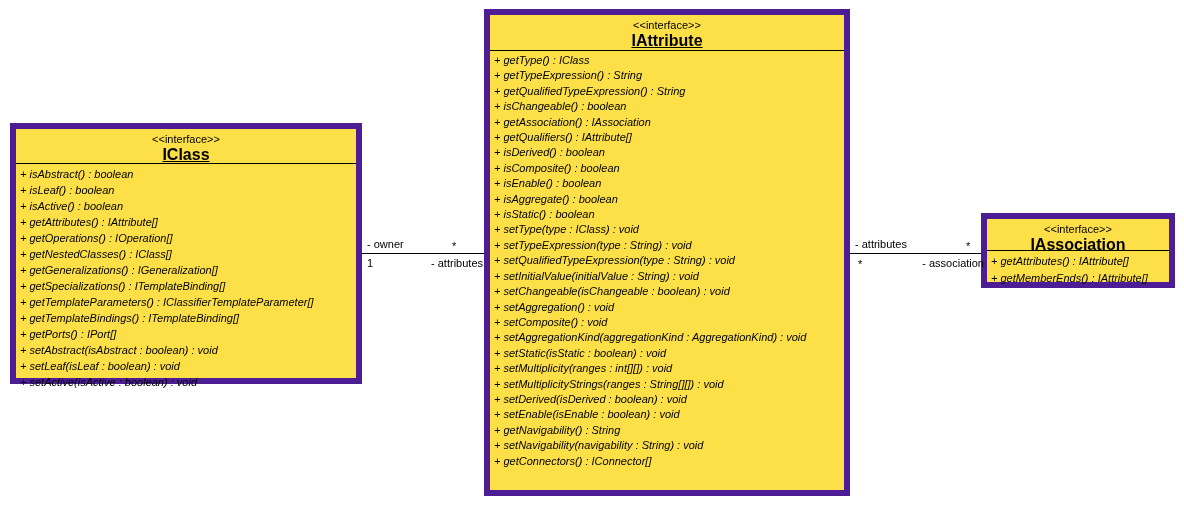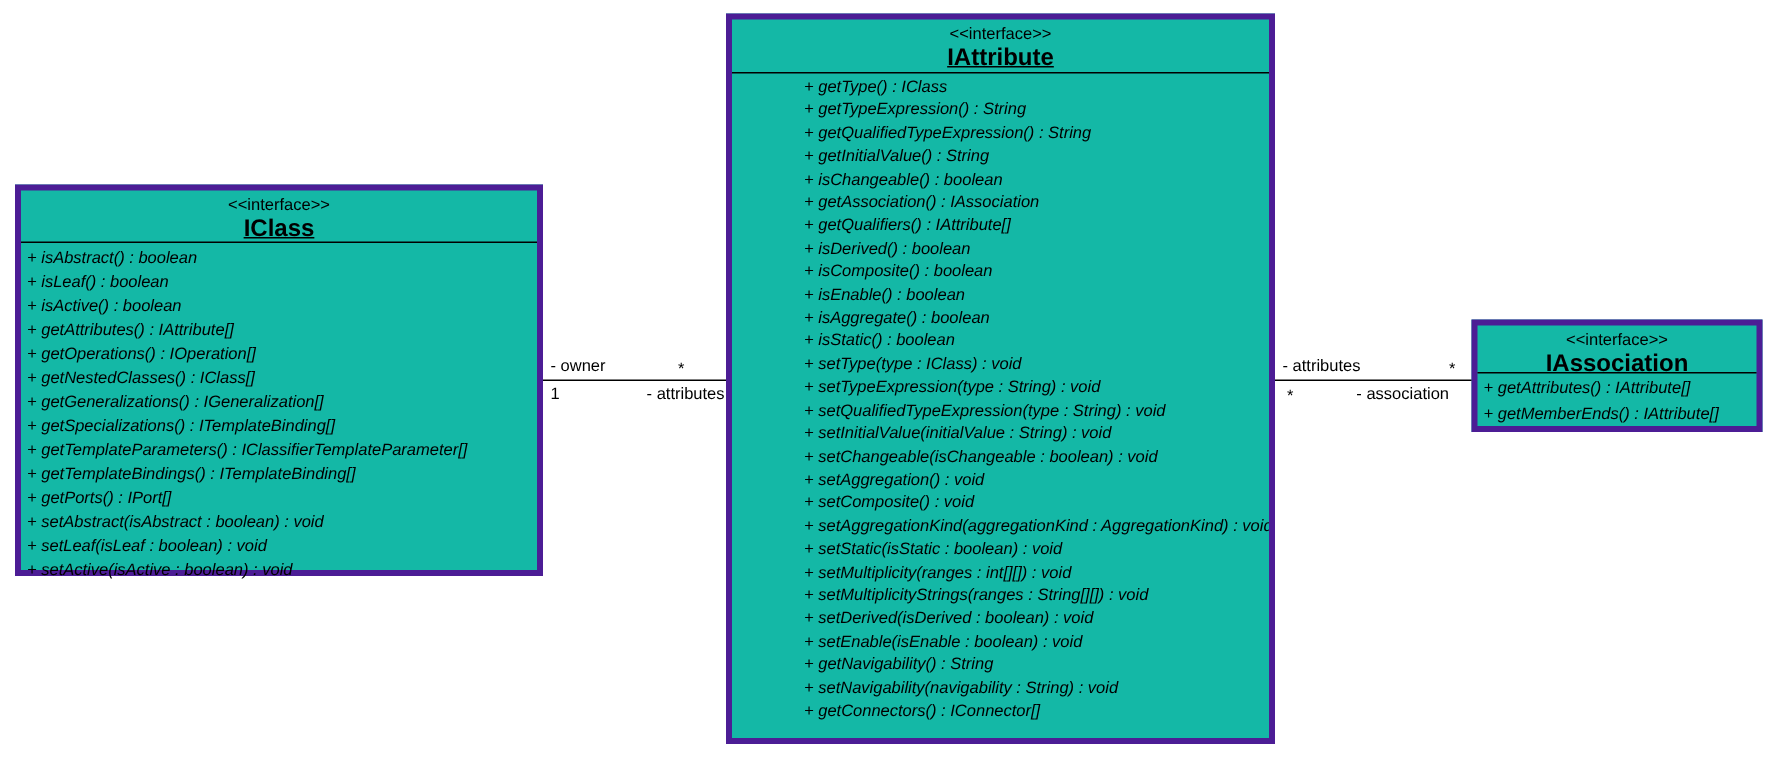--- a/index.html
+++ b/index.html
@@ -3,22 +3,22 @@
 <meta charset="utf-8">
 <style>
   * { margin:0; padding:0; box-sizing:border-box; }
   html,body { width:1184px; height:507px; background:#ffffff; overflow:hidden; }
   body { font-family:"Liberation Sans", sans-serif; color:#000; position:relative; }
 
   .canvas { position:absolute; left:0; top:0; width:1184px; height:507px; }
 
   .uml-class {
     position:absolute;
-    background:#14b8a6;
-    border:4px solid #4c1d95;
+    background:#fde047;
+    border:6px solid #4c1d95;
   }
   .uml-header {
     border-bottom:1px solid #000000;
     text-align:center;
     padding-top:3px;
     overflow:hidden;
   }
   .stereotype { font-size:11px; line-height:15px; }
   .classname  { font-size:16px; font-weight:bold; line-height:15px;text-decoration:underline; }
   .uml-methods {
@@ -28,21 +28,21 @@
     overflow:hidden;
   }
   .method-line { white-space:nowrap; }
 
   #box-iclass       { left:10px;  top:123px; width:352px; height:261px; }
   #box-iclass .uml-header { height:35px; }
   #box-iclass .method-line { line-height:16px; }
 
   #box-iattribute   { left:484px; top:9px;   width:366px; height:487px; }
   #box-iattribute .uml-header { height:36px; }
-  #box-iattribute .method-line { line-height:15.4px;margin-left:44px; }
+  #box-iattribute .method-line { line-height:15.4px; }
 
   #box-iassociation { left:981px; top:213px; width:194px; height:75px; }
   #box-iassociation .uml-header { height:32px; }
   #box-iassociation .method-line { line-height:17px; }
 
   .assoc-line {
     position:absolute;
     height:0;
     border-top:1px solid #000000;
   }
@@ -57,21 +57,21 @@
     text-align:right;
   }
   #lbl-a1-above-left  { left:367px; top:238px; }
   #lbl-a1-above-right { left:452px; top:240px; }
   #lbl-a1-below-left  { left:367px; top:257px; }
   #lbl-a1-below-right { right:701px; top:257px; }
 
   #lbl-a2-above-left  { left:855px; top:238px; }
   #lbl-a2-above-right { left:966px; top:240px; }
   #lbl-a2-below-left  { left:858px; top:258px; }
-  #lbl-a2-below-right { right:218px; top:257px; }
+  #lbl-a2-below-right { right:200px; top:257px; }
 </style>
 </head>
 <body>
 
 <div class="canvas">
 
   <div class="uml-class" id="box-iclass">
     <div class="uml-header">
       <div class="stereotype">&lt;&lt;interface&gt;&gt;</div>
       <div class="classname">IClass</div>
@@ -96,21 +96,20 @@
 
   <div class="uml-class" id="box-iattribute">
     <div class="uml-header">
       <div class="stereotype">&lt;&lt;interface&gt;&gt;</div>
       <div class="classname">IAttribute</div>
     </div>
     <div class="uml-methods">
         <div class="method-line">+ getType() : IClass</div>
         <div class="method-line">+ getTypeExpression() : String</div>
         <div class="method-line">+ getQualifiedTypeExpression() : String</div>
-        <div class="method-line">+ getInitialValue() : String</div>
         <div class="method-line">+ isChangeable() : boolean</div>
         <div class="method-line">+ getAssociation() : IAssociation</div>
         <div class="method-line">+ getQualifiers() : IAttribute[]</div>
         <div class="method-line">+ isDerived() : boolean</div>
         <div class="method-line">+ isComposite() : boolean</div>
         <div class="method-line">+ isEnable() : boolean</div>
         <div class="method-line">+ isAggregate() : boolean</div>
         <div class="method-line">+ isStatic() : boolean</div>
         <div class="method-line">+ setType(type : IClass) : void</div>
         <div class="method-line">+ setTypeExpression(type : String) : void</div>

